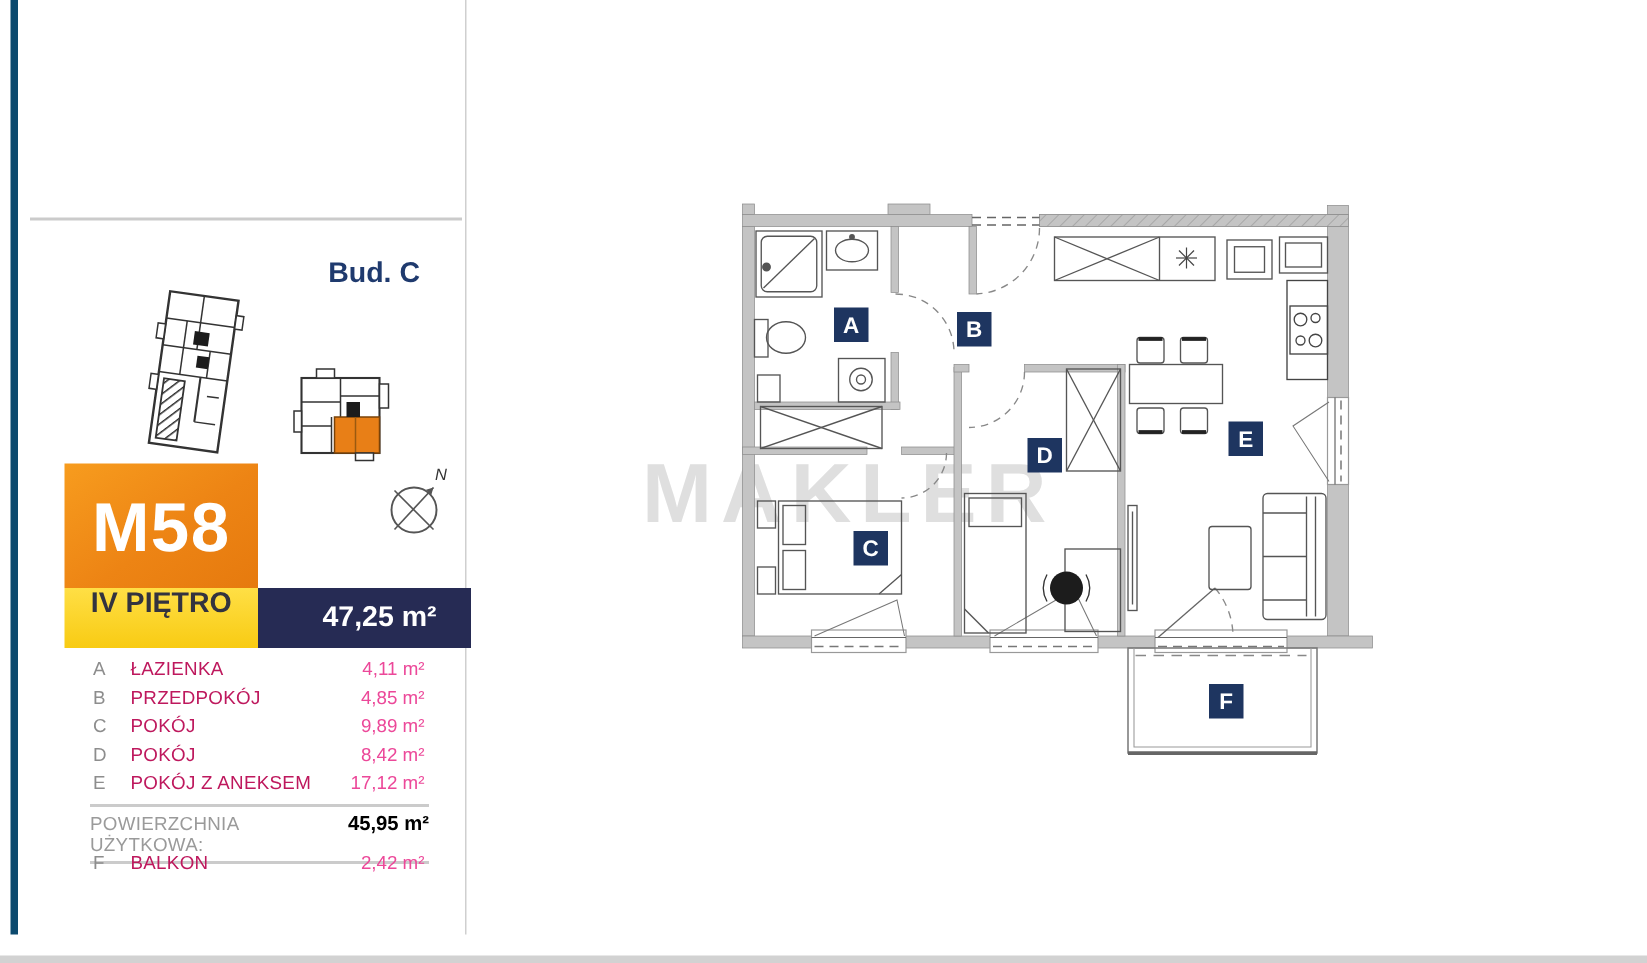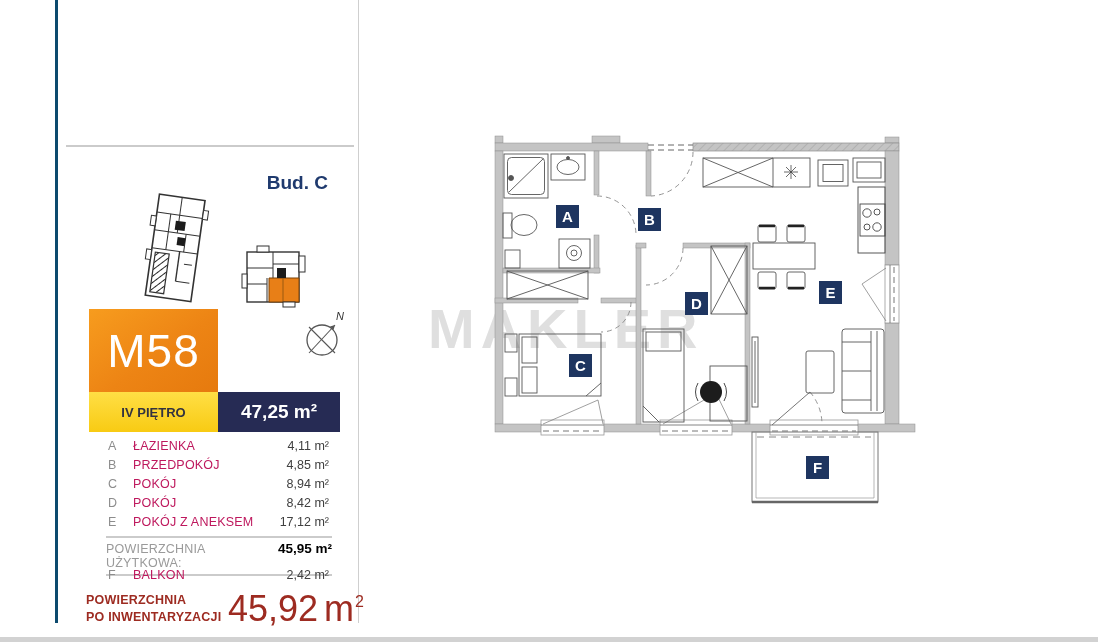--- a/index.html
+++ b/index.html
@@ -1,46 +1,46 @@
 <!DOCTYPE html>
 <html><head>
 <meta charset="utf-8">
 <style>
   html,body{margin:0;padding:0;background:#fff;}
   #page{position:relative;width:1098px;height:642px;background:#fff;overflow:hidden;
         font-family:"Liberation Sans","DejaVu Sans",sans-serif;}
 
   
   #sidebar{position:absolute;left:7px;top:0;width:304px;height:623px;box-sizing:border-box;
-           border-left:3px solid #0c4a6e;border-right:1px solid #cfcfcf;background:#fff;margin-left:48px;}
+           border-left:5px solid #0c4a6e;border-right:1px solid #cfcfcf;background:#fff;}
   .divider-top{position:absolute;top:145px;left:8px;width:288px;height:2px;background:#cbcbcb;}
   .bud-c{position:absolute;top:172px;right:30px;font-size:19px;font-weight:bold;color:#1f3a6e;}
 
   .thumb{position:absolute;}
   #thumb-building{left:78px;top:193px;}
   #thumb-floor{left:181px;top:244px;}
   #compass{left:228px;top:306px;}
 
   .unit-box{position:absolute;left:31px;top:309px;width:129px;height:83px;
             background:linear-gradient(145deg,#f79c1e 0%,#ed8414 55%,#e67a0e 100%);
             display:flex;align-items:center;justify-content:center;
-            color:#fff;font-size:46px;font-weight:normal;letter-spacing:1px;}
+            color:#fff;font-size:46px;font-weight:bold;letter-spacing:1px;}
   .floor-box{position:absolute;left:31px;top:392px;width:129px;height:40px;
              background:linear-gradient(180deg,#ffdf45 0%,#f8cb13 100%);
-             display:flex;align-items:center;justify-content:center;
-             color:#33333f;font-size:13px;font-weight:bold;}
+             display:flex;justify-content:center;
+             color:#33333f;font-size:19px;font-weight:bold;}
   .area-box{position:absolute;left:160px;top:392px;width:122px;height:40px;background:#262b54;
             display:flex;align-items:center;justify-content:center;
-            color:#fff;font-size:19px;font-weight:bold;}
+            color:#fff;font-size:19px;font-weight:bold;padding-left:20px;}
 
   .rooms{position:absolute;top:439px;left:50px;width:221px;}
   .room-row{display:flex;align-items:baseline;height:19px;font-size:12.5px;}
   .rl{width:25px;color:#8d8d8d;}
   .rn{flex:1;color:#be185d;letter-spacing:.2px;}
-  .ra{color:#404040;}
+  .ra{color:#ec4899;}
 
   .usable{position:absolute;top:536px;left:48px;width:226px;
           border-top:2px solid #cbcbcb;border-bottom:2px solid #cbcbcb;
           padding:3px 0 4px 0;display:flex;align-items:baseline;gap:40px;}
   .usable .ul{flex:1;font-size:12.5px;color:#9a9a9a;letter-spacing:.2px;}
   .usable .uv{font-size:13.5px;color:#000000;font-weight:bold;}
 
   .balcony-row{position:absolute;top:568px;left:50px;width:221px;}
 
   .inventory{position:absolute;top:588px;left:28px;width:278px;display:flex;align-items:center;}
@@ -133,21 +133,21 @@
         <span class="ra">4,11 m²</span>
       </div>
       <div class="room-row">
         <span class="rl">B</span>
         <span class="rn">PRZEDPOKÓJ</span>
         <span class="ra">4,85 m²</span>
       </div>
       <div class="room-row">
         <span class="rl">C</span>
         <span class="rn">POKÓJ</span>
-        <span class="ra">8,94 m²</span>
+        <span class="ra">9,89 m²</span>
       </div>
       <div class="room-row">
         <span class="rl">D</span>
         <span class="rn">POKÓJ</span>
         <span class="ra">8,42 m²</span>
       </div>
       <div class="room-row">
         <span class="rl">E</span>
         <span class="rn">POKÓJ Z ANEKSEM</span>
         <span class="ra">17,12 m²</span>
@@ -160,29 +160,20 @@
     </div>
 
     <div class="balcony-row rooms" style="position:absolute;">
       <div class="room-row">
         <span class="rl">F</span>
         <span class="rn">BALKON</span>
         <span class="ra">2,42 m²</span>
       </div>
     </div>
 
-    <div class="inventory">
-      <div class="inv-label">
-        <div>POWIERZCHNIA</div>
-        <div>PO INWENTARYZACJI</div>
-      </div>
-      <div class="inv-value">
-        <span>45,92</span><span class="u">m</span><sup>2</sup>
-      </div>
-    </div>
   </div>
 
   <svg id="plan" width="500" height="390" viewBox="420 128 500 390">
     <defs>
       <pattern id="wallHatch" width="6" height="6" patternUnits="userSpaceOnUse" patternTransform="rotate(45)">
         <line x1="0" y1="0" x2="0" y2="6" stroke="#8f8f8f" stroke-width="1.3"></line>
       </pattern>
     </defs>
 
     <text x="428" y="348" font-size="56" font-weight="bold" letter-spacing="6" fill="#dcdcdc" opacity="0.9">MAKLER</text>

